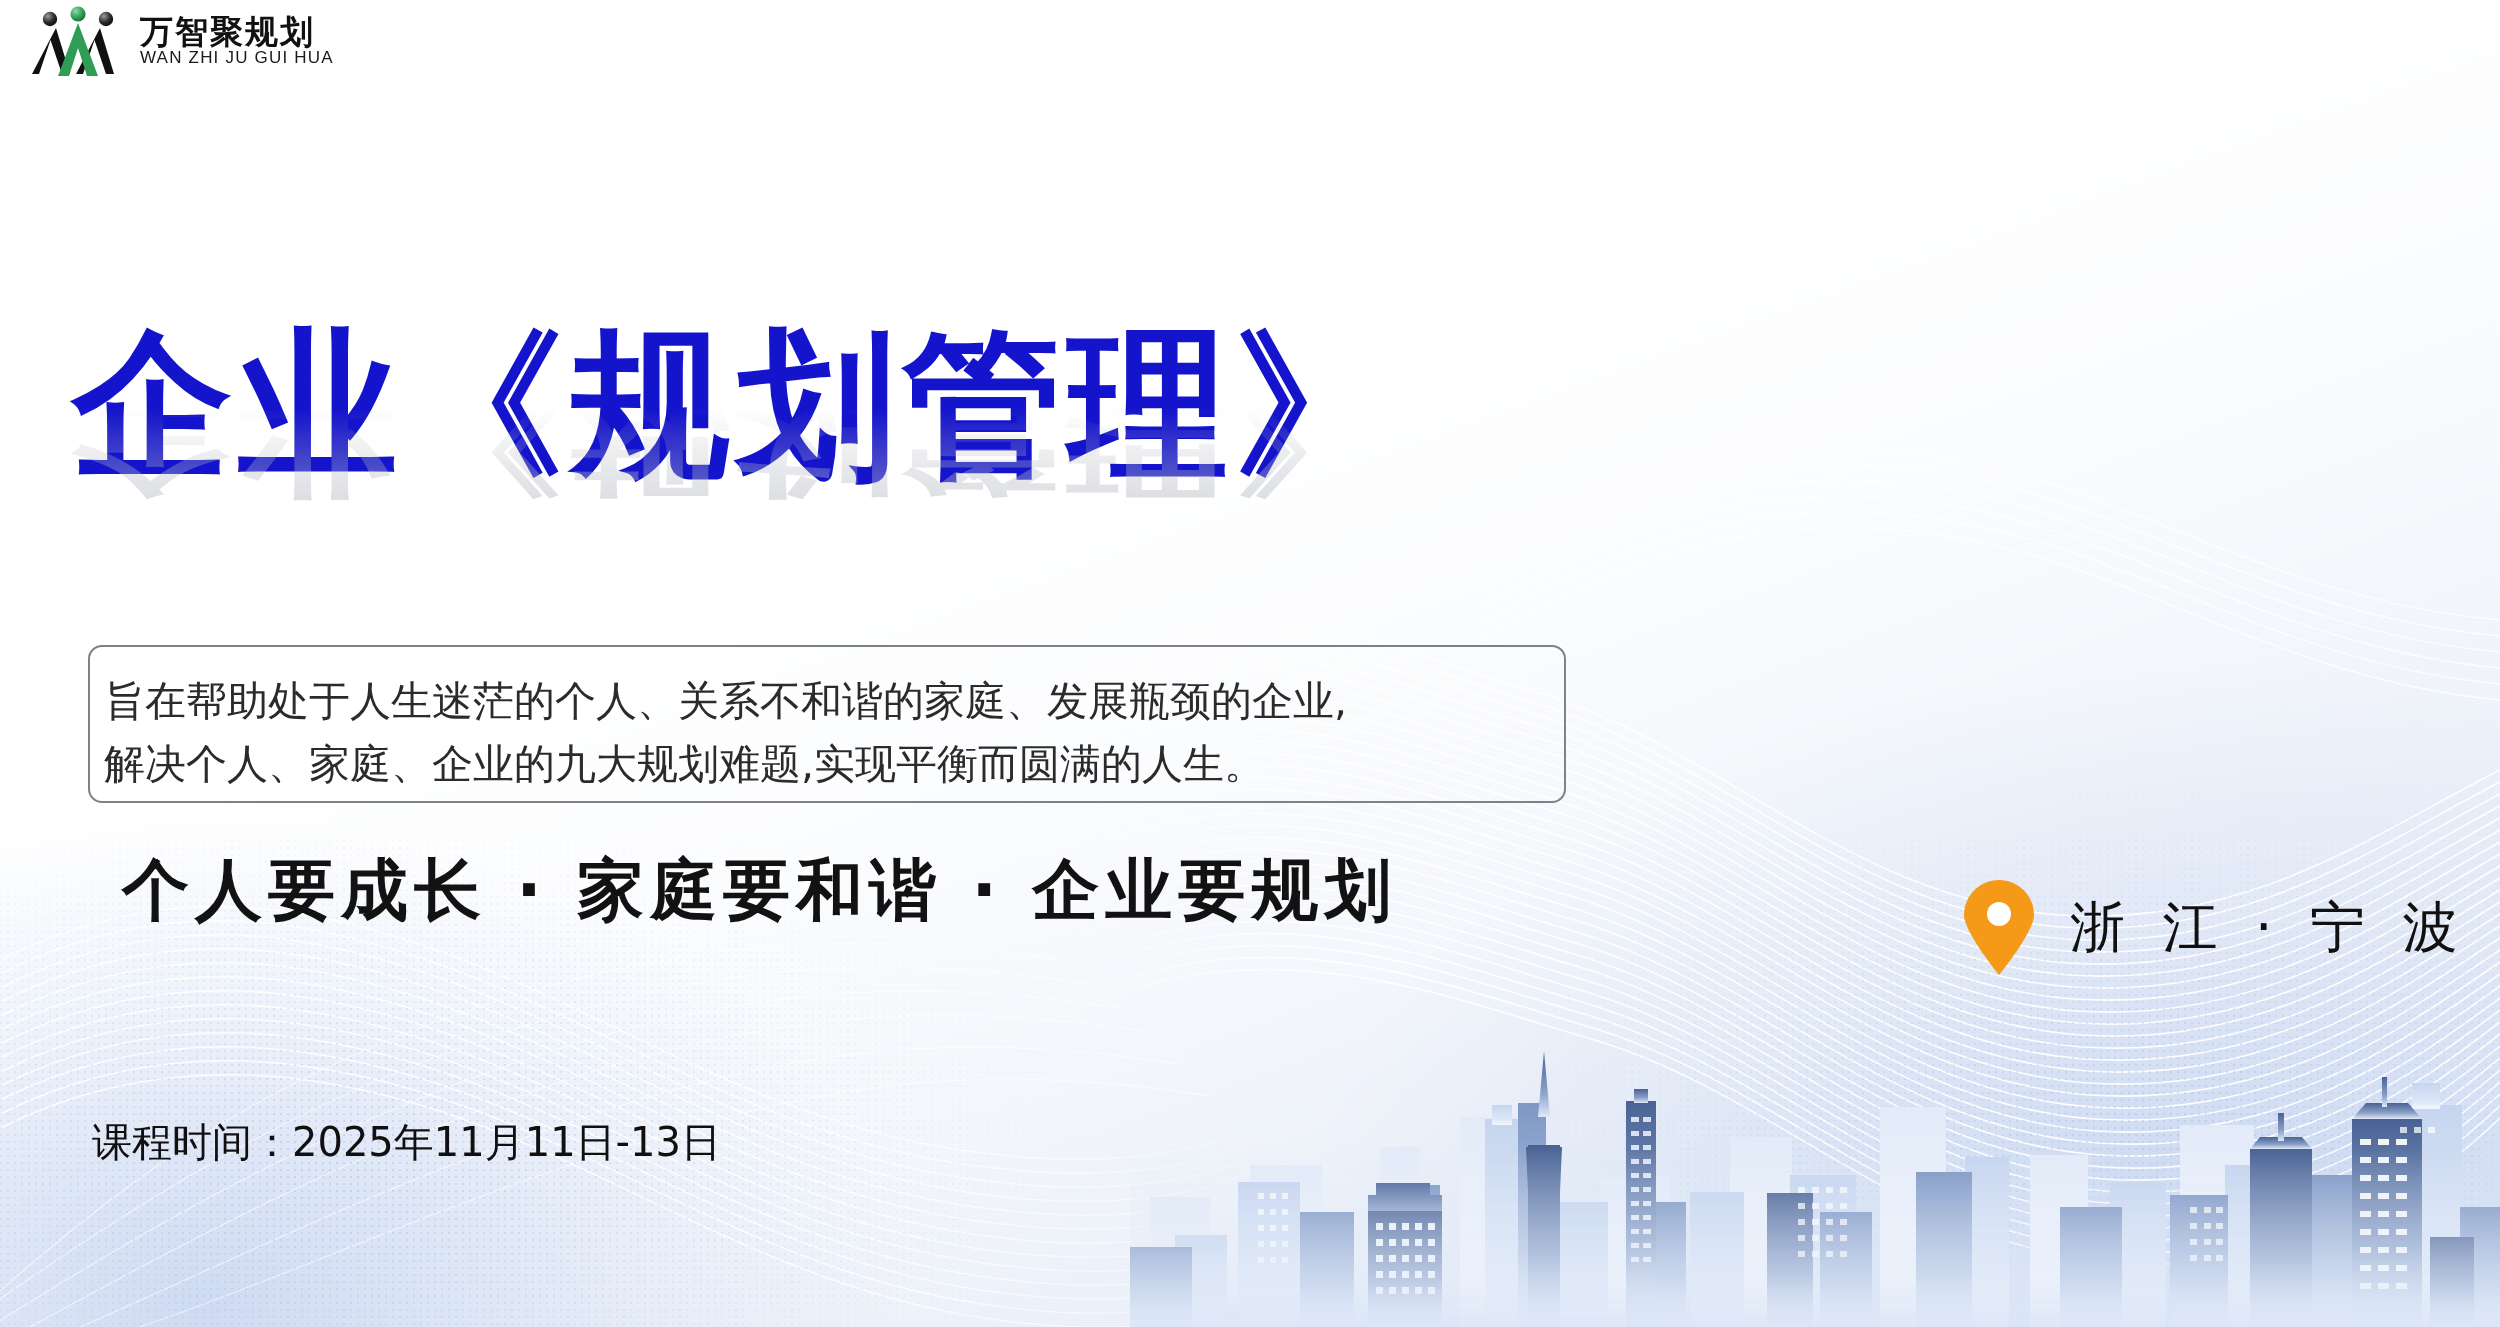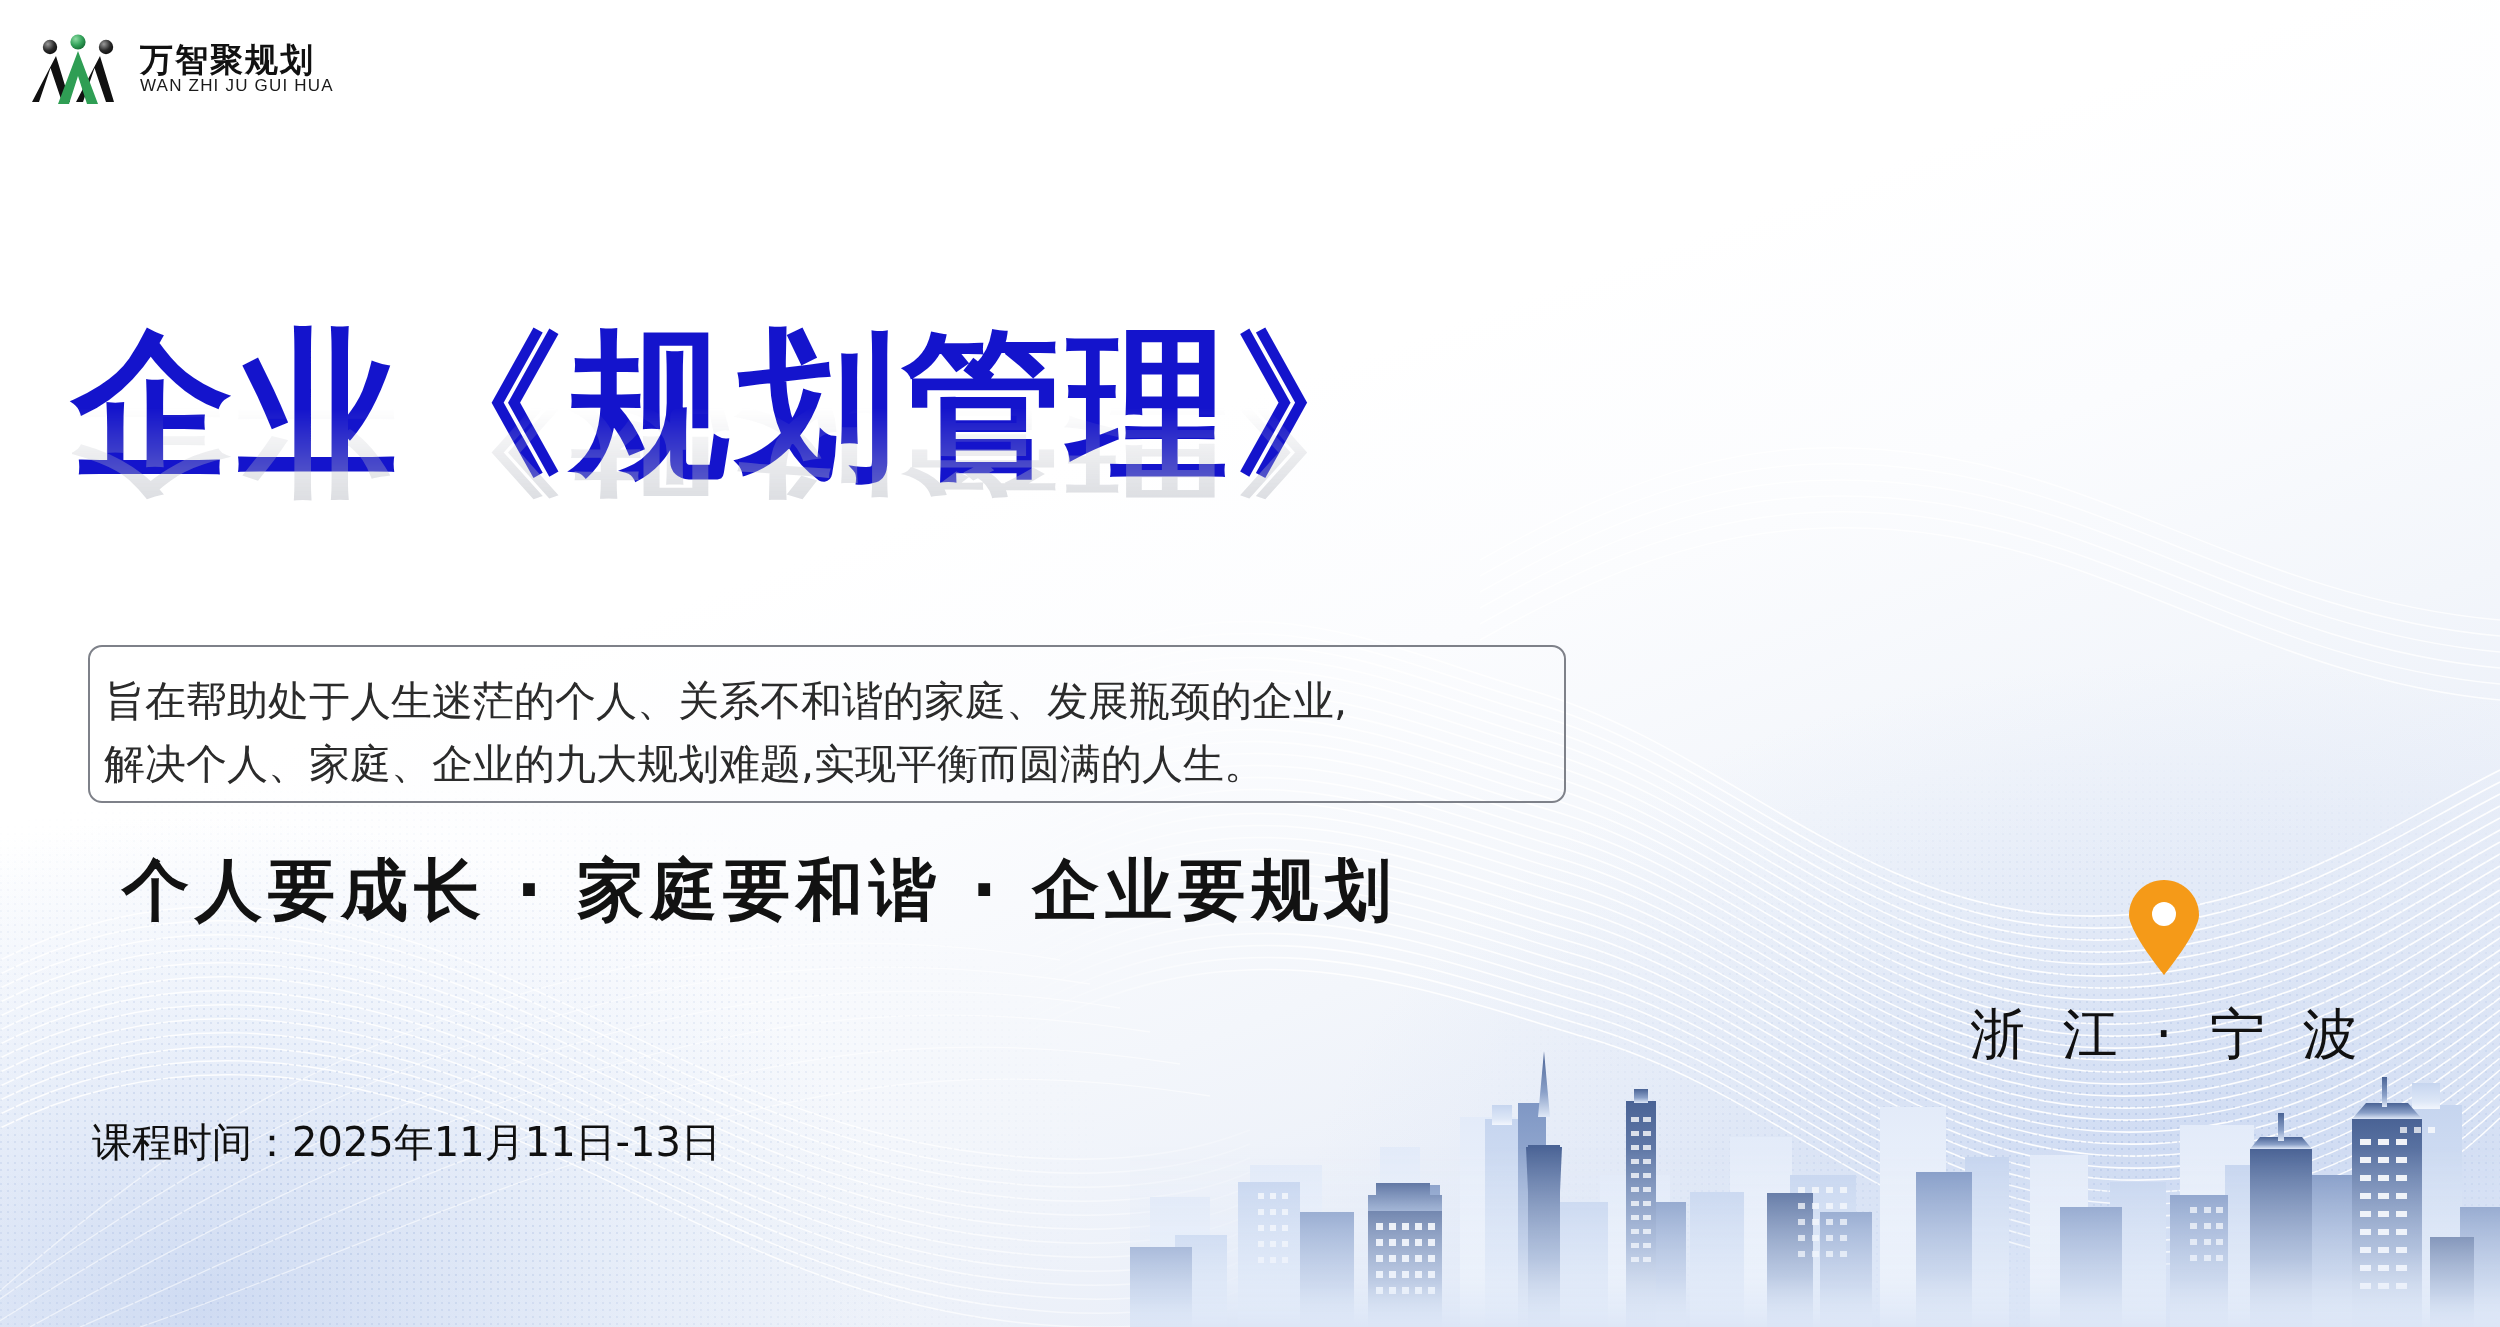--- a/index.html
+++ b/index.html
@@ -52,21 +52,21 @@
       radial-gradient(ellipse 1000px 500px at 14% 78%, rgba(0,0,0,0.85) 0%, rgba(0,0,0,0.35) 48%, rgba(0,0,0,0) 76%),
       radial-gradient(ellipse 900px 480px at 86% 72%, rgba(0,0,0,0.75) 0%, rgba(0,0,0,0.30) 48%, rgba(0,0,0,0) 76%);
     mask-image:
       radial-gradient(ellipse 1000px 500px at 14% 78%, rgba(0,0,0,0.85) 0%, rgba(0,0,0,0.35) 48%, rgba(0,0,0,0) 76%),
       radial-gradient(ellipse 900px 480px at 86% 72%, rgba(0,0,0,0.75) 0%, rgba(0,0,0,0.30) 48%, rgba(0,0,0,0) 76%);
     opacity:.75;
   }
 
   
   .logo{
-    position:absolute;left:30px;top:30px;
+    position:absolute;left:30px;top:2px;
     display:flex;align-items:center;gap:14px;
     z-index:40;
   }
   .logo-mark{width:96px;height:76px;display:block;}
   .logo-words{display:flex;flex-direction:column;gap:1px;line-height:1;}
   .logo-cn{
     font-family:"DejaVu Serif","Liberation Serif",serif;
     font-size:33px;font-weight:700;color:#111;letter-spacing:2px;
     white-space:nowrap;
   }
@@ -132,21 +132,21 @@
   }
   .course-line{
     font-family:"DejaVu Sans","Liberation Sans",sans-serif;
     font-size:40px;font-weight:400;color:#101010;
     letter-spacing:0px;white-space:nowrap;
   }
 
   
   .location{
     position:absolute;left:1960px;top:880px;z-index:32;
-    display:flex;flex-direction:column;align-items:center;gap:22px;
+    display:flex;flex-direction:row;align-items:center;gap:22px;
   }
   .pin{width:78px;height:96px;display:block;}
   .location-text{
     font-family:"DejaVu Sans","Liberation Sans",sans-serif;
     font-size:55px;font-weight:400;color:#111;letter-spacing:10px;
     white-space:nowrap;text-indent:10px;
   }
 
   
   .skyline{

